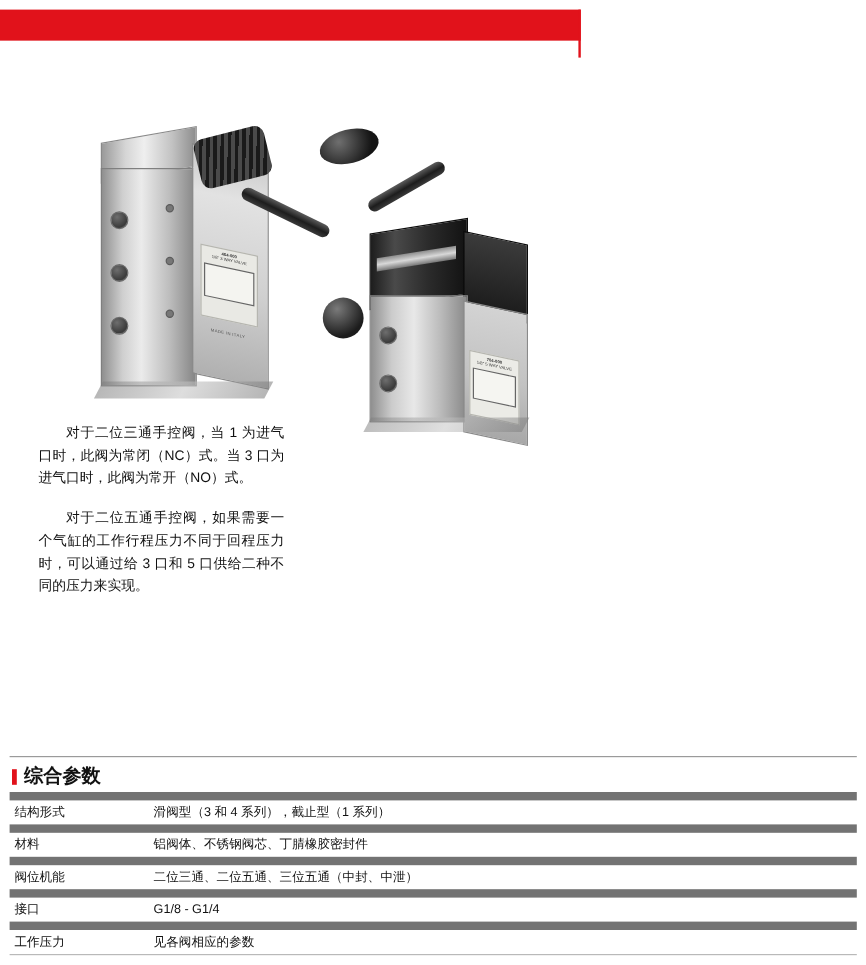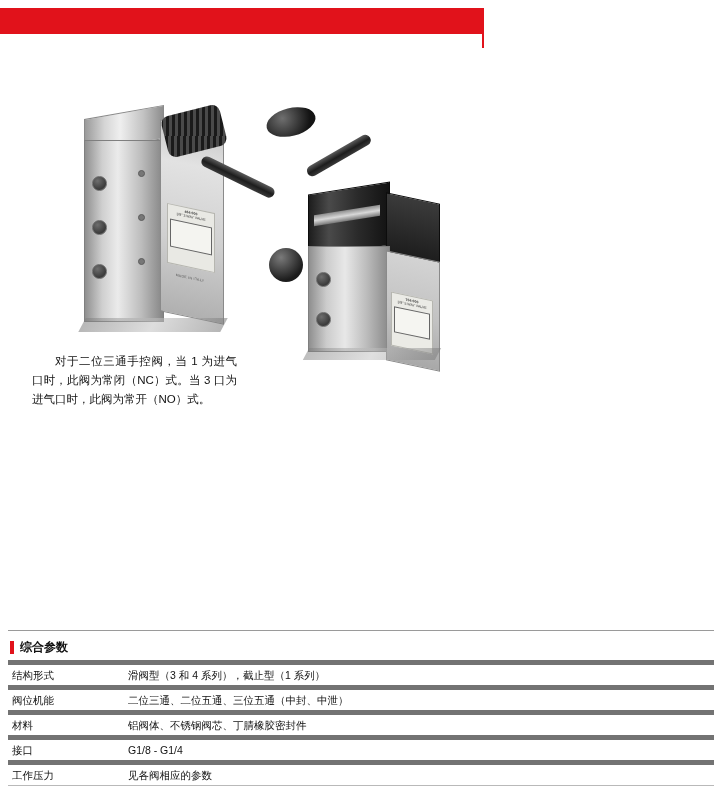--- a/index.html
+++ b/index.html
@@ -340,32 +340,32 @@
     margin-bottom: 4px;
   }
   .params-bar {
     width: 4px;
     height: 13px;
     background: #e1121b;
     margin-right: 6px;
     margin-left: 2px;
   }
   .params-title {
-    font-size: 12px;
+    font-size: 16px;
     font-weight: bold;
     color: #111;
   }
   table.spec {
     border-collapse: collapse;
     width: 706px;
     font-size: 10.5px;
     color: #111;
   }
   table.spec td {
-    border-top: 5px solid #737373;
+    border-top: 7px solid #737373;
     padding: 3px 2px 3px 4px;
     vertical-align: top;
     line-height: 14px;
   }
   table.spec tr:last-child td {
     border-bottom: 1px solid #b9b9b9;
   }
   table.spec td.key {
     width: 106px;
   }
@@ -425,41 +425,42 @@
     </div>
 
     <div class="vr-base-shadow"></div>
     <div class="vr-lever"></div>
     <div class="vr-knob"></div>
   </div>
 </div>
 
 <div class="body-text">
   <p>对于二位三通手控阀，当 1 为进气口时，此阀为常闭（NC）式。当 3 口为进气口时，此阀为常开（NO）式。</p>
+  <p>对于二位五通手控阀，如果需要一个气缸的工作行程压力不同于回程压力时，可以通过给 3 口和 5 口供给二种不同的压力来实现。</p>
 </div>
 
 <div class="params">
   <div class="params-divider"></div>
   <div class="params-title-row">
     <div class="params-bar"></div>
     <div class="params-title">综合参数</div>
   </div>
   <table class="spec">
     <tbody>
       <tr>
         <td class="key">结构形式</td>
         <td class="val">滑阀型（3 和 4 系列），截止型（1 系列）</td>
       </tr>
       <tr>
+        <td class="key">材料</td>
+        <td class="val">铝阀体、不锈钢阀芯、丁腈橡胶密封件</td>
+      </tr>
+      <tr>
         <td class="key">阀位机能</td>
         <td class="val">二位三通、二位五通、三位五通（中封、中泄）</td>
-      </tr>
-      <tr>
-        <td class="key">材料</td>
-        <td class="val">铝阀体、不锈钢阀芯、丁腈橡胶密封件</td>
       </tr>
       <tr>
         <td class="key">接口</td>
         <td class="val">G1/8 - G1/4</td>
       </tr>
       <tr>
         <td class="key">工作压力</td>
         <td class="val">见各阀相应的参数</td>
       </tr>
 

